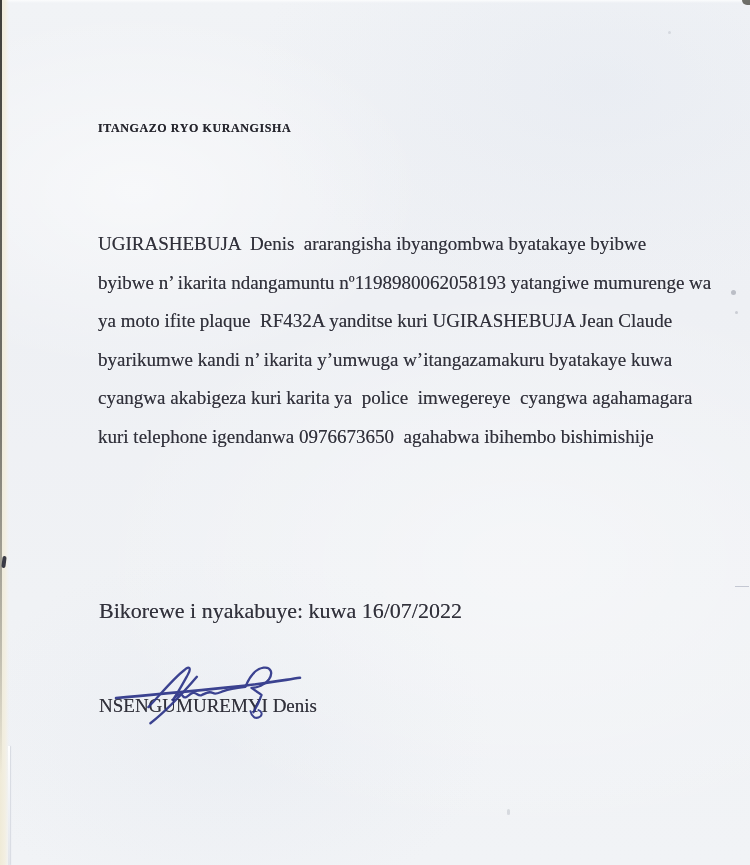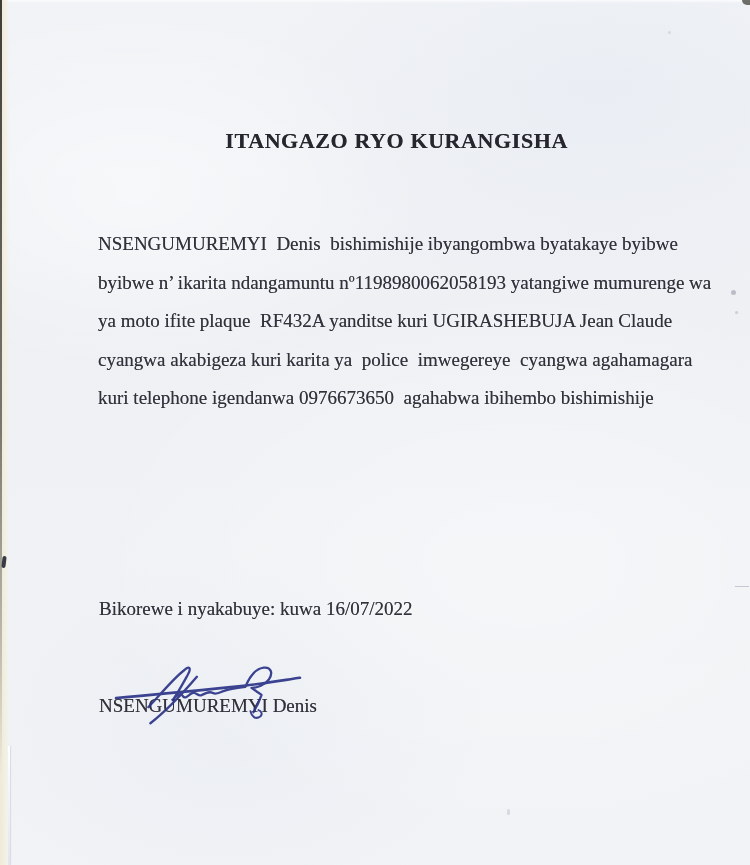--- a/index.html
+++ b/index.html
@@ -29,28 +29,28 @@
   .margin-mark-left{position:absolute;left:2px;top:556px;width:4px;height:12px;background:#3a3a44;border-radius:2px;transform:rotate(7deg);}
   .speck{position:absolute;border-radius:50%;}
   .speck-a{left:731px;top:290px;width:5px;height:5px;background:rgba(110,115,130,.4);}
   .speck-b{left:735px;top:311px;width:3px;height:3px;background:rgba(110,115,130,.28);}
   .speck-c{left:507px;top:809px;width:3px;height:6px;background:rgba(120,126,140,.22);border-radius:2px;}
   .speck-d{left:668px;top:31px;width:3px;height:3px;background:rgba(130,136,150,.22);}
   .hairline-right{position:absolute;left:735px;top:586px;width:14px;height:1px;background:rgba(120,130,152,.38);}
 
   
   .doc-title{
-    position:absolute;left:98px;top:128px;width:470px;text-align:right;
-    font-size:22px;font-weight:bold;letter-spacing:.6px;color:#26262e;
+    position:absolute;left:98px;top:121px;width:470px;text-align:left;
+    font-size:12px;font-weight:bold;letter-spacing:.6px;color:#26262e;
     text-shadow:0 0 .5px rgba(38,38,46,.7);white-space:pre;
   }
   .doc-body{position:absolute;left:98px;top:225px;width:600px;color:#31313b;
     font-size:19px;line-height:38.5px;text-shadow:0 0 .5px rgba(49,49,59,.6);}
   .doc-line{white-space:pre;}
-  .closing-place-date{position:absolute;left:99px;top:598px;font-size:19px;color:#31313b;
+  .closing-place-date{position:absolute;left:99px;top:598px;font-size:22px;color:#31313b;
     text-shadow:0 0 .5px rgba(49,49,59,.6);white-space:pre;}
   .closing-name{position:absolute;left:99px;top:649px;font-size:19px;color:#31313b;
     text-shadow:0 0 .5px rgba(49,49,59,.6);white-space:pre;margin-top:46px;}
   .signature{position:absolute;left:112px;top:664px;width:192px;height:64px;}
   .signature svg{display:block;width:100%;height:100%;}
 </style>
 </head>
 <body>
 
 <div class="paper-texture"></div>
@@ -62,23 +62,24 @@
 <div class="margin-mark-left"></div>
 <div class="speck speck-a"></div>
 <div class="speck speck-b"></div>
 <div class="speck speck-c"></div>
 <div class="speck speck-d"></div>
 <div class="hairline-right"></div>
 
 <div class="doc-title">ITANGAZO RYO KURANGISHA</div>
 
 <div class="doc-body">
-  <div class="doc-line">NSENGUMUREMYI  Denis  bishimishije ibyangombwa byatakaye byibwe</div>
+  <div class="doc-line">UGIRASHEBUJA  Denis  ararangisha ibyangombwa byatakaye byibwe</div>
   <div class="doc-line">byibwe n’ ikarita ndangamuntu nº1198980062058193 yatangiwe mumurenge wa</div>
   <div class="doc-line">ya moto ifite plaque  RF432A yanditse kuri UGIRASHEBUJA Jean Claude</div>
+  <div class="doc-line">byarikumwe kandi n’ ikarita y’umwuga w’itangazamakuru byatakaye kuwa</div>
   <div class="doc-line">cyangwa akabigeza kuri karita ya  police  imwegereye  cyangwa agahamagara</div>
   <div class="doc-line">kuri telephone igendanwa 0976673650  agahabwa ibihembo bishimishije</div>
 </div>
 
 <div class="closing-place-date">Bikorewe i nyakabuye: kuwa 16/07/2022</div>
 <div class="closing-name">NSENGUMUREMYI Denis</div>
 
 <div class="signature">
   <svg viewBox="0 0 190 62" xmlns="http://www.w3.org/2000/svg">
     <g fill="none" stroke="#2c3488" stroke-linecap="round" stroke-linejoin="round" opacity="0.92">

